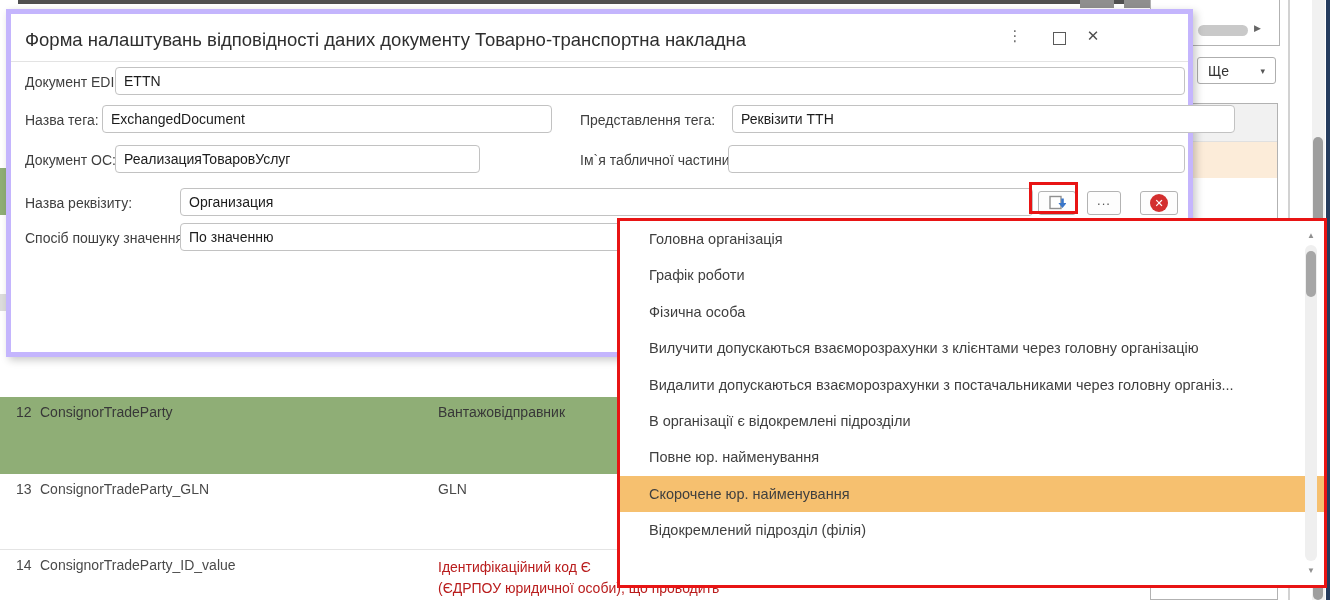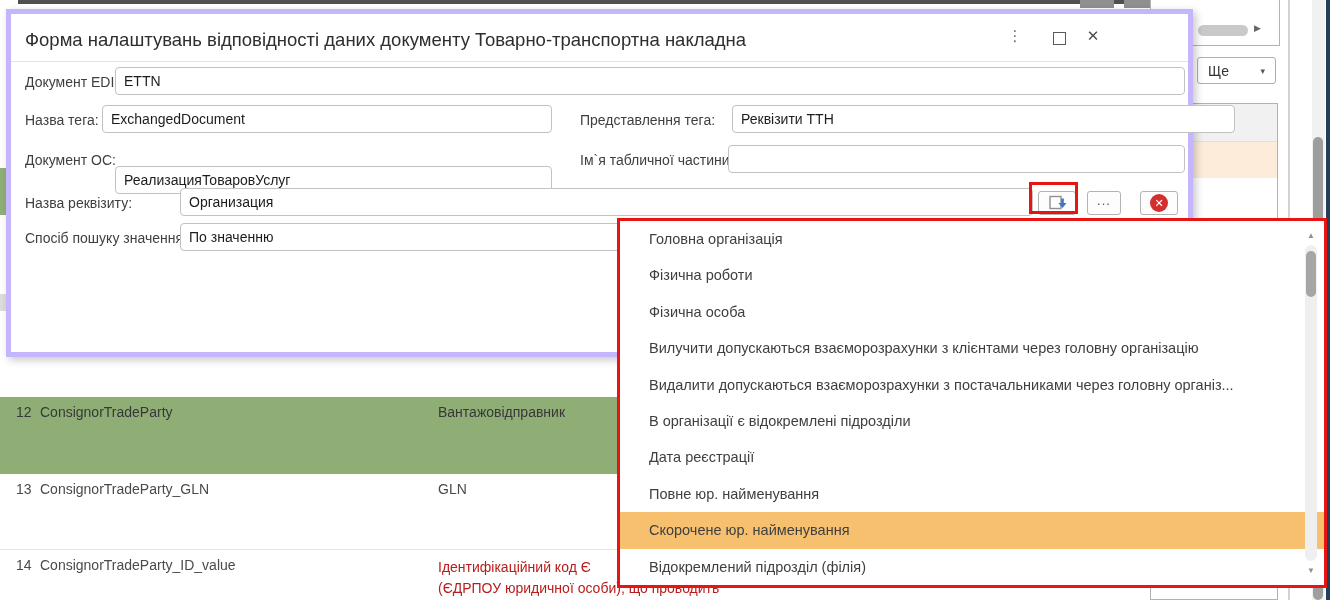--- a/index.html
+++ b/index.html
@@ -131,21 +131,21 @@
 
     <span class="lbl" style="left:14px;top:60px;">Документ EDI:</span>
     <input class="inp" style="left: 104px; top: 53px; width: 1070px;" value="ETTN">
 
     <span class="lbl" style="left:14px;top:98px;">Назва тега:</span>
     <input class="inp" style="left: 91px; top: 91px; width: 450px;" value="ExchangedDocument">
     <span class="lbl" style="left:569px;top:98px;">Представлення тега:</span>
     <input class="inp" style="left: 697px; top: 91px; width: 503px; margin-left: 24px;" value="Реквізити ТТН">
 
     <span class="lbl" style="left:14px;top:138px;">Документ ОС:</span>
-    <input class="inp" style="left: 104px; top: 131px; width: 437px; margin-top: 21px;" value="РеализацияТоваровУслуг">
+    <input class="inp" style="left: 104px; top: 131px; width: 365px;" value="РеализацияТоваровУслуг">
     <span class="lbl" style="left:569px;top:138px;">Ім`я табличної частини:</span>
     <input class="inp" style="left: 717px; top: 131px; width: 457px;" value="">
 
     <span class="lbl" style="left:14px;top:181px;">Назва реквізиту:</span>
     <input class="inp" style="left: 169px; top: 174px; width: 853px;" value="Организация">
 
     <div class="btn" style="left:1027px;top:177px;width:38px;height:24px;">
       <svg width="17" height="16" viewBox="0 0 17 16">
         <rect x="1" y="1.5" width="11" height="12" fill="#ffffff" stroke="#909090" stroke-width="1.4"></rect>
         <path d="M12.2 3.5 v4.5 h-2.8 l4.1 5 4.1-5 h-2.8 V3.5 z" fill="#3a76c9"></path>
@@ -159,26 +159,25 @@
     </div>
 
     <span class="lbl" style="left:14px;top:216px;">Спосіб пошуку значення:</span>
     <input class="inp" style="left: 169px; top: 209px; width: 853px;" value="По значенню">
   </div>
 
   <div class="abs red-box-btn"></div>
 
   <div class="abs dropdown">
     <div class="dd-item">Головна організація</div>
-    <div class="dd-item">Фізична роботи</div>
+    <div class="dd-item">Графік роботи</div>
     <div class="dd-item">Фізична особа</div>
     <div class="dd-item">Вилучити допускаються взаєморозрахунки з клієнтами через головну організацію</div>
     <div class="dd-item">Видалити допускаються взаєморозрахунки з постачальниками через головну організ...</div>
     <div class="dd-item">В організації є відокремлені підрозділи</div>
-    <div class="dd-item">Дата реєстрації</div>
     <div class="dd-item">Повне юр. найменування</div>
     <div class="dd-item selected">Скорочене юр. найменування</div>
     <div class="dd-item">Відокремлений підрозділ (філія)</div>
     <div class="dd-up">▲</div>
     <div class="dd-track">
       <div class="dd-thumb"></div>
     </div>
     <div class="dd-down">▼</div>
   </div>
 

